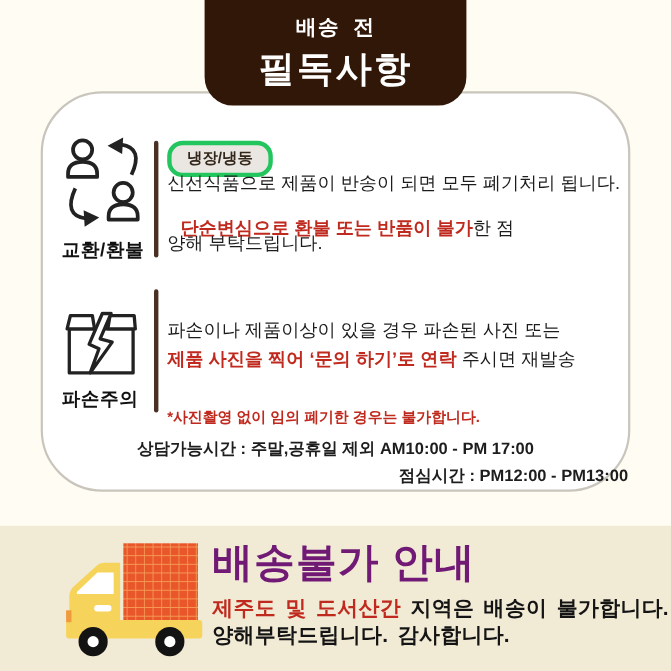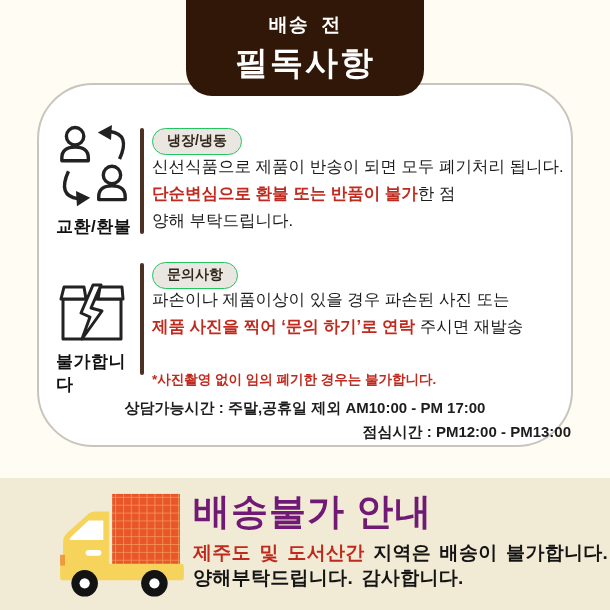--- a/index.html
+++ b/index.html
@@ -39,29 +39,29 @@
   .icon-col-2 { left: 17px; top: 198px; }
   .icon-label { font-size: 17px; font-weight: 700; color: #111; margin-top: 1px; letter-spacing: 0.5px; }
 
   .vbar { position: absolute; left: 101px; width: 4px; background: #4a3123; border-radius: 2px; }
   .vbar-1 { top: 43px; height: 106px; }
   .vbar-2 { top: 178px; height: 112px; }
 
   .pill {
     position: absolute; left: 113px;
     display: inline-block; padding: 3px 14px 4px;
-    background: #eae7e2; border: 1px solid #22c55e; border-radius: 14px;
+    background: #eae7e2; border: 4px solid #22c55e; border-radius: 14px;
     font-size: 14px; font-weight: 700; color: #33261a;
   }
   .pill-1 { top: 43px; }
   .pill-2 { top: 177px; }
 
   .tl { position: absolute; left: 113px; width: 420px; font-size: 16.5px; color: #1c1c1c; white-space: nowrap; }
   .s1l1 { top: 71px; }
-  .s1l2 { top: 98px; }
+  .s1l2 { top: 112px; margin-left: 12px; }
   .s1l3 { top: 125px; }
   .s2l1 { top: 204px; }
   .s2l2 { top: 231px; }
   .s2l3 { top: 258px; }
   .red-strong { color: #c02a1e; font-weight: 800; }
   .s2note { top: 286px; font-size: 13.5px; font-weight: 700; color: #c02a1e; }
 
   .hours { position: absolute; left: 0; width: 100%; text-align: center; font-size: 15px; font-weight: 600; color: #1d1d1d; white-space: nowrap; }
   .hours-1 { top: 314px; }
   .hours-2 { top: 338px; text-align: right; }
@@ -117,26 +117,25 @@
 
     <div class="icon-col icon-col-2">
       <svg viewBox="0 0 72 62" width="72" height="62">
         <g stroke="#222" stroke-width="3" fill="#fff" stroke-linejoin="round">
           <rect x="7" y="16" width="58" height="40"></rect>
           <path d="M5,16 L30,16 L28,4 L8,4 Z"></path>
           <path d="M42,16 L67,16 L66,4 L44,4 Z"></path>
           <polygon points="37,2 25,30 34,34 26,56 46,28 35,25 45,2"></polygon>
         </g>
       </svg>
-      <div class="icon-label">불가합니다</div>
+      <div class="icon-label">파손주의</div>
     </div>
 
     <div class="vbar vbar-2"></div>
 
-    <div class="pill pill-2">문의사항</div>
     <div class="tl s2l1">파손이나 제품이상이 있을 경우 파손된 사진 또는</div>
     <div class="tl s2l2"><span class="red-strong">제품 사진을 찍어 ‘문의 하기’로 연락</span><span> 주시면 재발송</span></div>
     <div class="tl s2note">*사진촬영 없이 임의 폐기한 경우는 불가합니다.</div>
 
     <div class="hours hours-1">상담가능시간 : 주말,공휴일 제외 AM10:00 - PM 17:00</div>
     <div class="hours hours-2">점심시간 : PM12:00 - PM13:00</div>
   </div>
 
   <div class="footer">
     <svg class="truck" viewBox="0 0 140 114" width="138" height="112">

